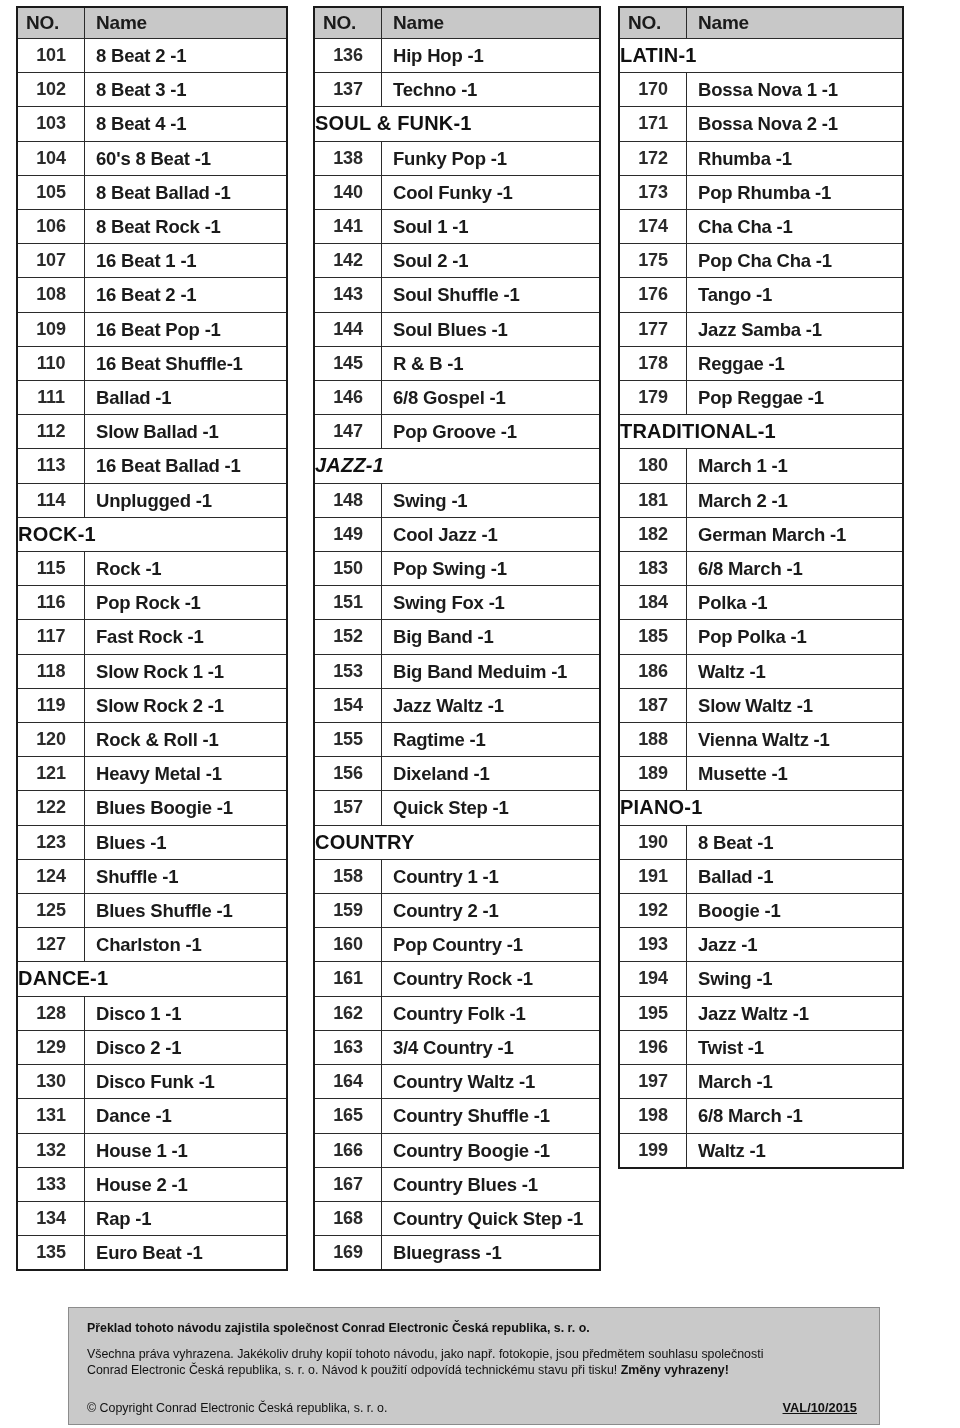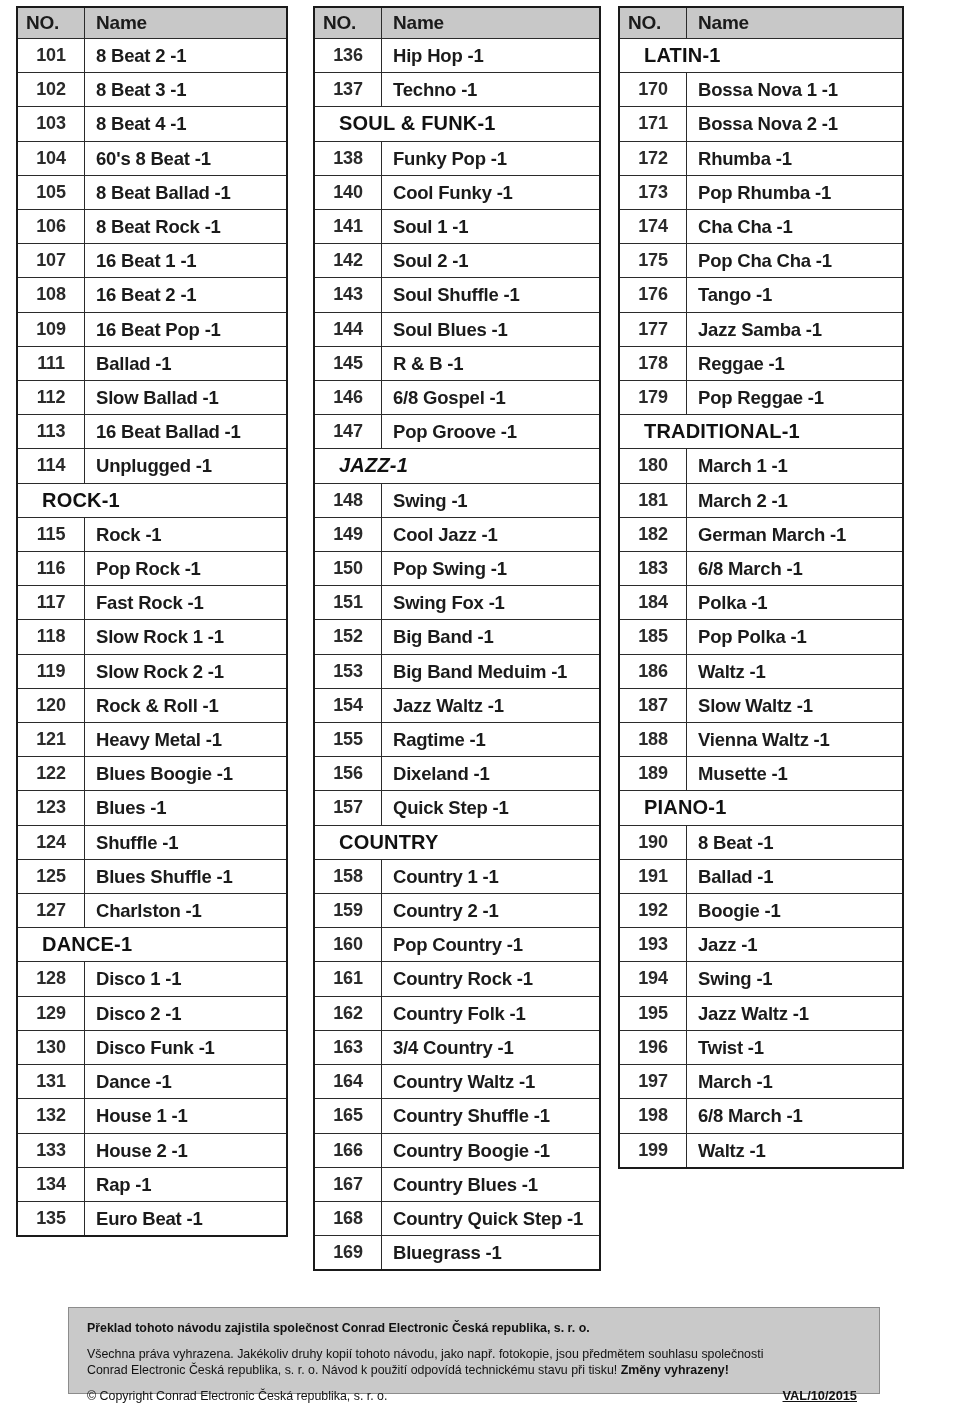--- a/index.html
+++ b/index.html
@@ -72,54 +72,54 @@
   td.c-name {
     padding-left: 11px;
     text-align: left;
     font-weight: bold;
     color: #1b1b1b;
     font-size: 18.5px;
   }
 
   
   tr.cat td {
-    padding-left: 24px;
+    padding-left: 0;
     font-weight: bold;
     font-size: 20px;
     letter-spacing: 0.2px;
     color: #111111;
   }
   tr.cat.italic td {
     font-style: italic;
   }
 
   
   #footer {
     position: absolute;
     left: 68px;
     top: 1307px;
     width: 812px;
-    height: 87px;
+    height: 118px;
     background: #c9c9c9;
     border: 1px solid #8c8c8c;
     box-sizing: border-box;
     padding: 12px 0 0 18px;
   }
   #footer .f-line {
     font-size: 12.4px;
     color: #111111;
     line-height: 16.5px;
     letter-spacing: 0px;
   }
   #footer .f-title {
     font-weight: bold;
     margin-bottom: 9px;
   }
   #footer .f-body {
-    margin-bottom: 9px;
+    margin-bottom: 21px;
   }
   #footer .f-body b { font-weight: bold; }
   #footer .f-bottom {
     display: flex;
     justify-content: space-between;
     align-items: baseline;
     padding-right: 22px;
     text-align: center;
   }
   #footer .f-ver {
@@ -168,20 +168,24 @@
           <td class="c-no">107</td>
           <td class="c-name">16 Beat 1 -1</td>
         </tr>
         <tr>
           <td class="c-no">108</td>
           <td class="c-name">16 Beat 2 -1</td>
         </tr>
         <tr>
           <td class="c-no">109</td>
           <td class="c-name">16 Beat Pop -1</td>
+        </tr>
+        <tr>
+          <td class="c-no">110</td>
+          <td class="c-name">16 Beat Shuffle-1</td>
         </tr>
         <tr>
           <td class="c-no">111</td>
           <td class="c-name">Ballad -1</td>
         </tr>
         <tr>
           <td class="c-no">112</td>
           <td class="c-name">Slow Ballad -1</td>
         </tr>
         <tr>

